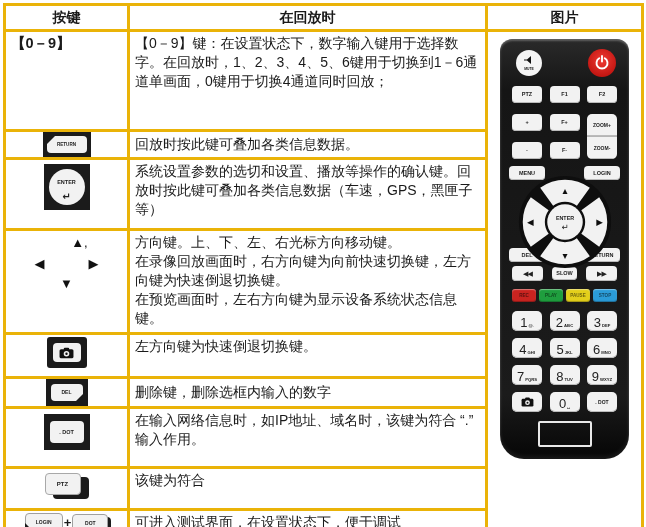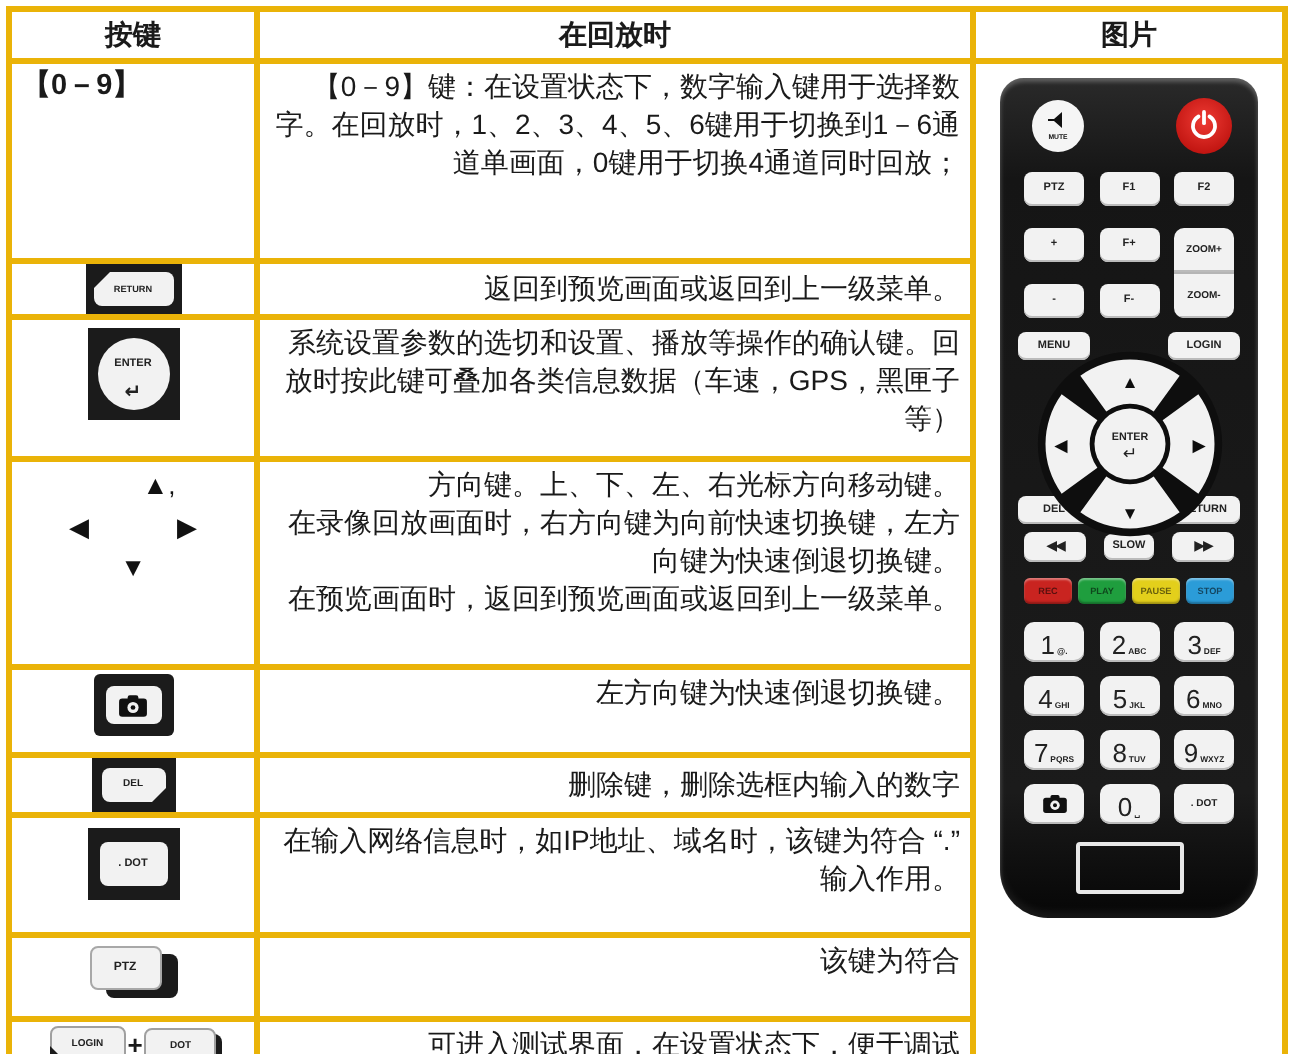--- a/index.html
+++ b/index.html
@@ -3,21 +3,21 @@
 <meta charset="utf-8">
 <style>
   html,body{margin:0;padding:0;background:#ffffff;}
   body{width:646px;height:527px;font-family:"Liberation Sans","DejaVu Sans",sans-serif;color:#1a1a1a;}
   .page{padding:3px;}
   table.manual{border-collapse:collapse;table-layout:fixed;width:640px;}
   table.manual td,table.manual th{border:3px solid #eab308;padding:2px 5px;vertical-align:top;font-size:14px;line-height:19px;overflow:hidden;}
   table.manual{border:2px solid #111;}
   th{font-weight:bold;font-size:15px;text-align:center;vertical-align:middle;padding:3px;}
   td.keycol{text-align:center;}
-  td.desc{text-align:right;white-space:pre-line;}
+  td.desc{text-align:left;white-space:pre-line;}
   .kt{font-weight:bold;text-align:left;font-size:14.5px;}
 
   
   .blackbox{background:#1b1b1b;display:inline-flex;align-items:center;justify-content:center;position:relative;vertical-align:middle;}
   .wkey{background:#f2f2f2;border-radius:4px;display:flex;align-items:center;justify-content:center;font-weight:bold;color:#222;position:relative;}
   .fold-tl{position:absolute;top:-1px;left:-1px;width:0;height:0;border-top:10px solid #1b1b1b;border-right:10px solid transparent;}
   .fold-br{position:absolute;bottom:-1px;right:-1px;width:0;height:0;border-bottom:9px solid #1b1b1b;border-left:9px solid transparent;}
   .fold-bl{position:absolute;bottom:-1px;left:-1px;width:0;height:0;border-bottom:9px solid #1b1b1b;border-right:9px solid transparent;}
   .circlekey{background:#f2f2f2;border-radius:50%;display:flex;flex-direction:column;align-items:center;justify-content:center;font-weight:bold;color:#222;}
   .arrowcell{font-size:13px;color:#111;width:90px;margin:0 auto;text-align:center;}
@@ -205,21 +205,21 @@
 
   <tr>
     <td class="keycol" style="height:23px;padding:0;">
       <div class="blackbox" style="width:48px;height:25px;">
         <div class="wkey" style="width:40px;height:17px;font-size:4.6px;">
           <div class="fold-tl"></div>
           <span>RETURN</span>
         </div>
       </div>
     </td>
-    <td class="desc" style="vertical-align:middle;">返回到预览画面或返回到上一级菜单。</td>
+    <td class="desc" style="vertical-align:middle;">回放时按此键可叠加各类信息数据。</td>
   </tr>
 
   <tr>
     <td class="keycol" style="height:64px;">
       <div class="blackbox" style="width:46px;height:46px;margin-top:2px;">
         <div class="circlekey" style="width:36px;height:36px;">
           <span style="font-size:5.5px;">ENTER</span>
           <span style="font-size:10px;line-height:9px;">↵</span>
         </div>
       </div>
@@ -233,21 +233,21 @@
         <div style="text-align:center;padding-left:26px;">▲,</div>
         <div class="l2">
           <span>◀</span>
           <span>▶</span>
         </div>
         <div style="margin-top:1px;">▼</div>
       </div>
     </td>
     <td class="desc">方向键。上、下、左、右光标方向移动键。
 在录像回放画面时，右方向键为向前快速切换键，左方向键为快速倒退切换键。
-在预览画面时，返回到预览画面或返回到上一级菜单。</td>
+在预览画面时，左右方向键为显示设备系统状态信息键。</td>
   </tr>
 
   <tr>
     <td class="keycol" style="height:37px;">
       <div class="blackbox" style="width:40px;height:31px;border-radius:3px;">
         <div class="wkey" style="width:28px;height:19px;">
           <svg width="15" height="12" viewBox="0 0 14 11">
             <rect x="4.5" y="0.5" width="5" height="3" rx="1" fill="#111"></rect>
             <rect x="0.5" y="2" width="13" height="8.5" rx="1.5" fill="#111"></rect>
             <circle cx="7" cy="6.2" r="2.6" fill="#f2f2f2"></circle>
@@ -261,21 +261,21 @@
 
   <tr>
     <td class="keycol" style="height:27px;padding:0;">
       <div class="blackbox" style="width:42px;height:27px;">
         <div class="wkey" style="width:32px;height:17px;font-size:5px;">
           <div class="fold-br"></div>
           <span>DEL</span>
         </div>
       </div>
     </td>
-    <td class="desc" style="vertical-align:middle;">删除键，删除选框内输入的数字</td>
+    <td class="desc" style="vertical-align:middle;font-family:Liberation Serif, serif;">删除键，删除选框内输入的数字</td>
   </tr>
 
   <tr>
     <td class="keycol" style="height:53px;">
       <div class="blackbox" style="width:46px;height:36px;margin-top:3px;">
         <div class="wkey" style="width:34px;height:22px;font-size:5.5px;">
           <span>. DOT</span>
         </div>
       </div>
     </td>

